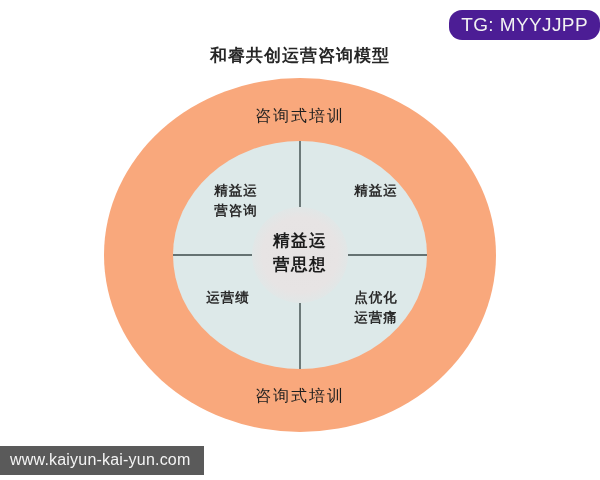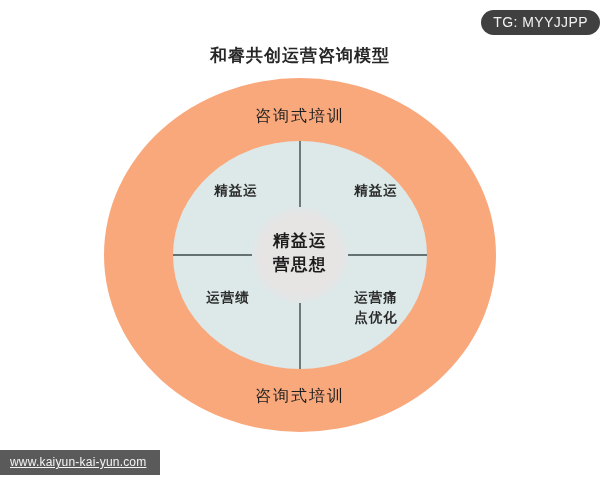--- a/index.html
+++ b/index.html
@@ -21,45 +21,44 @@
     top: 0;
     width: 600px;
     height: 480px;
   }
 
   
   .tg-badge {
     position: absolute;
     right: 0;
     top: 10px;
-    background: #404040;
+    background: #4c1d95;
     color: #f2f2f2;
-    font-size: 14px;
+    font-size: 19px;
     letter-spacing: 0.4px;
     padding: 5px 12px 6px 12px;
     line-height: 1;
     white-space: nowrap;
     font-family: "Liberation Sans", "DejaVu Sans", sans-serif;
     border-radius: 13px;
   }
 
   
   .watermark {
     position: absolute;
     left: 0;
     bottom: 5px;
     background: #5a5a5a;
     color: #f4f4f4;
-    font-size: 12px;
+    font-size: 16px;
     letter-spacing: 0.2px;
     padding: 6px 14px 7px 10px;
     line-height: 1;
     white-space: nowrap;
     font-family: "Liberation Sans", "DejaVu Sans", sans-serif;
-    text-decoration: underline;
   }
 
   
   .diagram-title {
     position: absolute;
     left: 0;
     top: 44px;
     width: 600px;
     text-align: center;
     font-size: 17px;
@@ -150,33 +149,34 @@
       </radialGradient>
     </defs>
     <circle cx="300" cy="255" r="48" fill="url(#coreGrad)"></circle>
   </svg>
 
   <div class="ring-label top">咨询式培训</div>
   <div class="ring-label bottom">咨询式培训</div>
 
   <div class="quad-label tl">
     <span>精益运</span>
+    <span>营咨询</span>
   </div>
 
   <div class="quad-label tr">
     <span>精益运</span>
   </div>
 
   <div class="quad-label bl">
     <span>运营绩</span>
   </div>
 
   <div class="quad-label br">
+    <span>点优化</span>
     <span>运营痛</span>
-    <span>点优化</span>
   </div>
 
   <div class="core-label">
     <span>精益运</span>
     <span>营思想</span>
   </div>
 
   <div class="tg-badge">TG: MYYJJPP</div>
 
   <div class="watermark">www.kaiyun-kai-yun.com</div>

